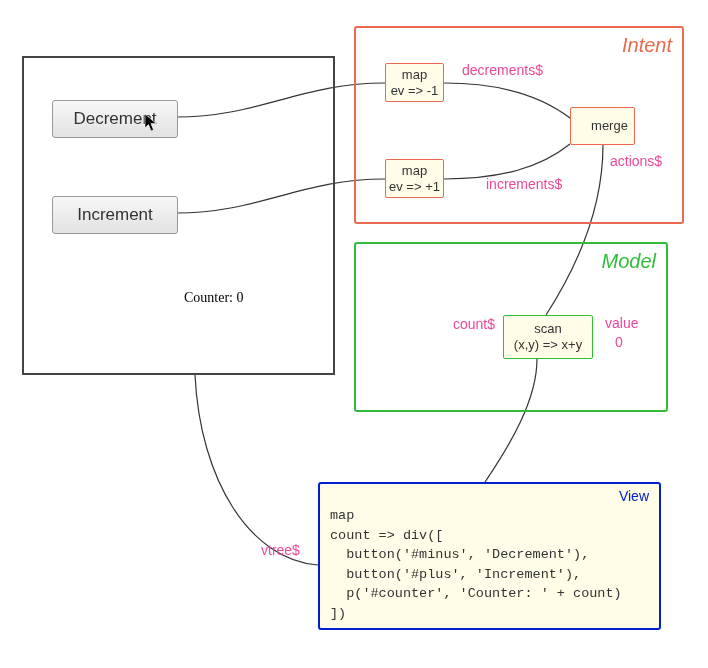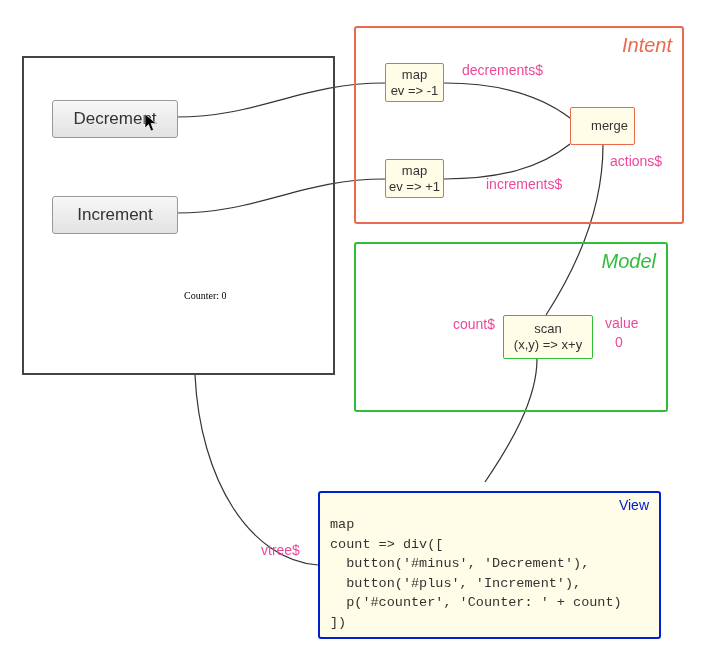--- a/index.html
+++ b/index.html
@@ -58,21 +58,21 @@
     font-size: 17px;
     color: #333;
     text-align: center;
     display: flex;
     align-items: center;
     justify-content: center;
     box-sizing: border-box;
   }
   .counter-label {
     position: absolute;
-    font-size: 10px;
+    font-size: 14px;
     color: #000;
     font-family: Times, "Times New Roman", serif;
   }
   .view-box {
     position: absolute;
     background: #fffde8;
     border: 2px solid #0020d0;
     border-radius: 3px;
     box-sizing: border-box;
     padding: 22px 10px 10px 10px;
@@ -161,21 +161,21 @@
 </div>
 
 <span class="stream-label" style="left:453px; top:316px;">count$</span>
 <div class="op-box" style="left:503px; top:315px; width:90px; height:44px; border-color:#2fbd3a;">
   <span>scan</span>
   <span>(x,y) =&gt; x+y</span>
 </div>
 <span class="stream-label" style="left:605px; top:315px;">value</span>
 <span class="stream-label" style="left:615px; top:334px;">0</span>
 
-<div class="view-box" style="left:318px; top:482px; width:343px; height:148px;margin-top:9px;">
+<div class="view-box" style="left:318px; top:482px; width:343px; height:148px;">
   <span class="view-title">View</span>
   <div class="view-code">map
 count =&gt; div([
   button('#minus', 'Decrement'),
   button('#plus', 'Increment'),
   p('#counter', 'Counter: ' + count)
 ])</div>
 </div>
 <span class="stream-label" style="left:261px; top:542px;">vtree$</span>
 

